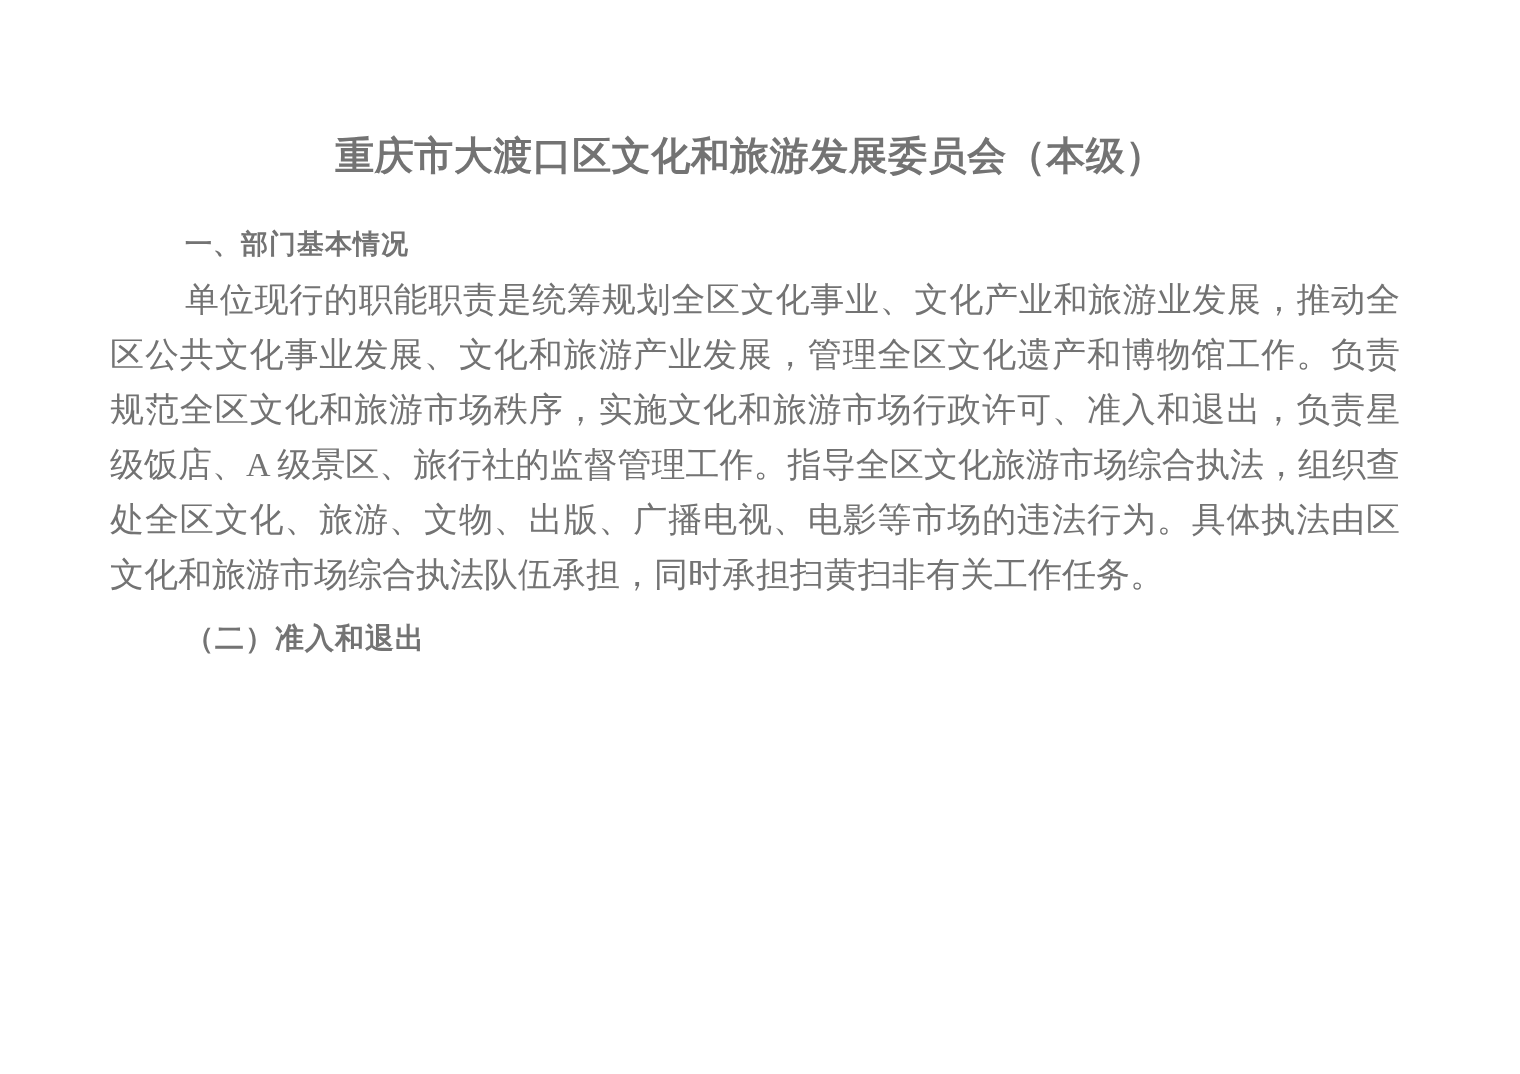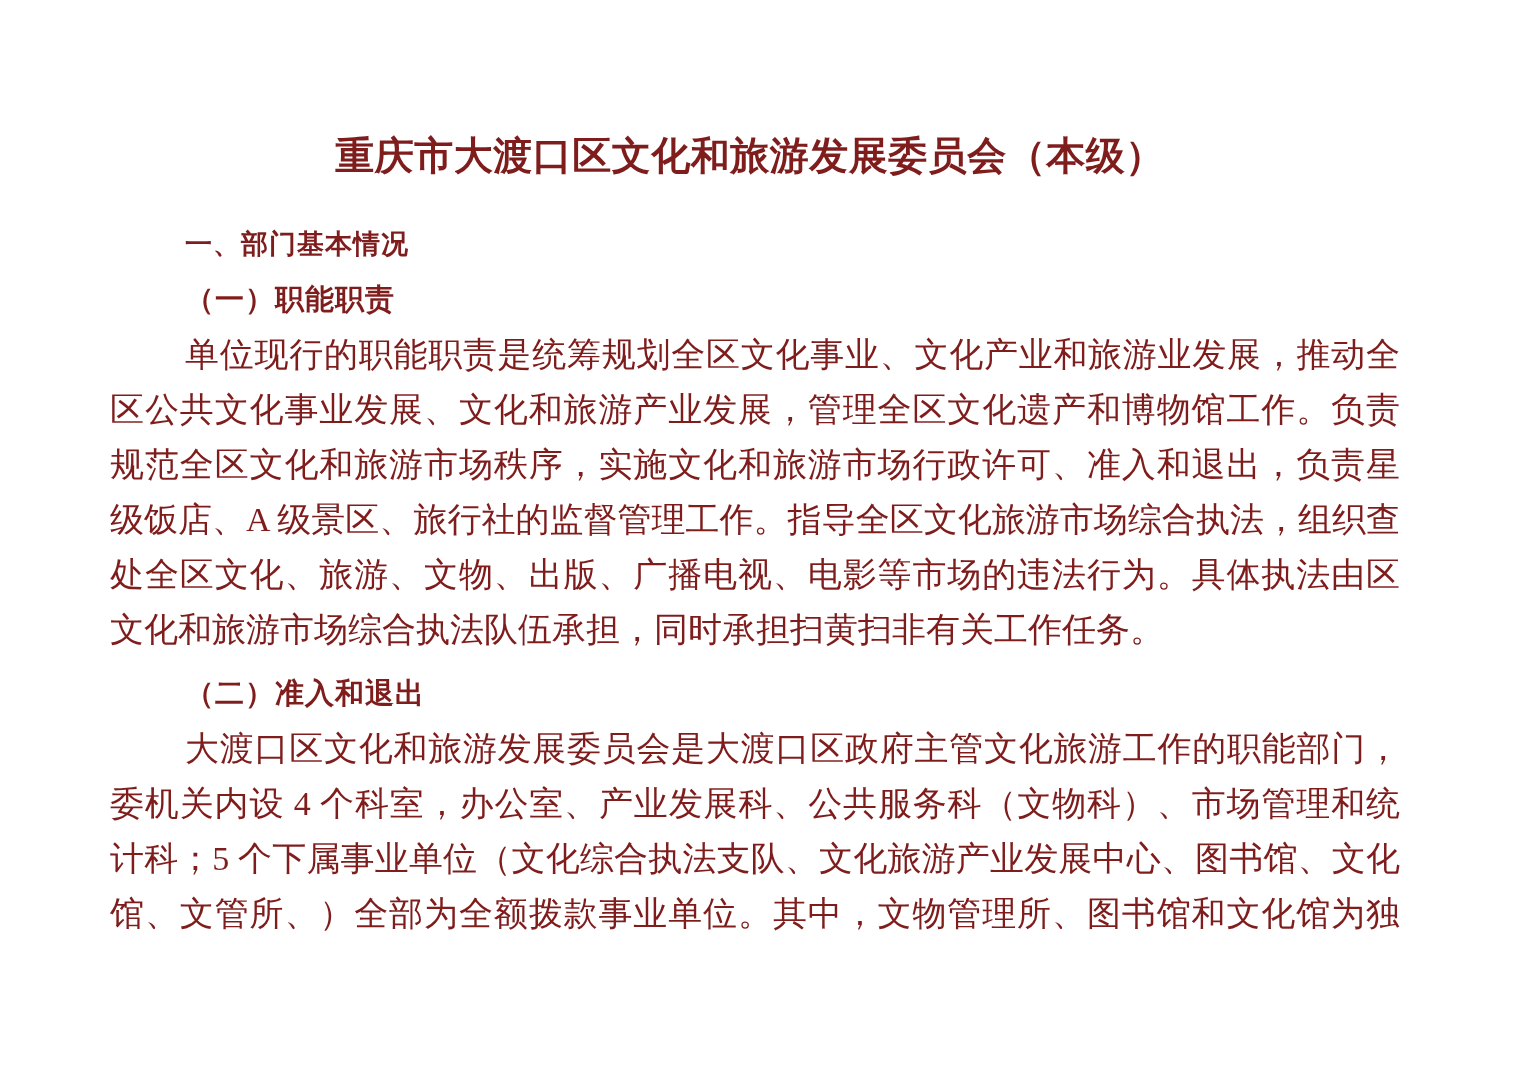--- a/index.html
+++ b/index.html
@@ -5,21 +5,21 @@
     html, body {
       margin: 0;
       padding: 0;
       background: #ffffff;
     }
     .page {
       position: relative;
       width: 1520px;
       height: 936px;
       background: #ffffff;
-      color: #7f1d1d;
+      color: #737373;
       overflow: hidden;
     }
     
     .doc-title {
       padding-top: 125px;
       margin-left: 110px;
       margin-right: 130px;
       text-align: center;
       font-family: "Liberation Serif", "DejaVu Serif", serif;
       font-weight: 700;
@@ -72,23 +72,21 @@
 <div class="page">
 
   <header class="doc-title">
     <div class="title-line">重庆市大渡口区文化和旅游发展委员会（本级）</div>
   </header>
 
   <main class="doc-body">
 
     <h2 class="section-heading">一、部门基本情况</h2>
 
-    <h3 class="sub-heading">（一）职能职责</h3>
 
     <p class="body-para">单位现行的职能职责是统筹规划全区文化事业、文化产业和旅游业发展，推动全区公共文化事业发展、文化和旅游产业发展，管理全区文化遗产和博物馆工作。负责规范全区文化和旅游市场秩序，实施文化和旅游市场行政许可、准入和退出，负责星级饭店、A 级景区、旅行社的监督管理工作。指导全区文化旅游市场综合执法，组织查处全区文化、旅游、文物、出版、广播电视、电影等市场的违法行为。具体执法由区文化和旅游市场综合执法队伍承担，同时承担扫黄扫非有关工作任务。</p>
 
     <h3 class="sub-heading second">（二）准入和退出</h3>
 
-    <p class="body-para">大渡口区文化和旅游发展委员会是大渡口区政府主管文化旅游工作的职能部门，委机关内设 4 个科室，办公室、产业发展科、公共服务科（文物科）、市场管理和统计科；5 个下属事业单位（文化综合执法支队、文化旅游产业发展中心、图书馆、文化馆、文管所、）全部为全额拨款事业单位。其中，文物管理所、图书馆和文化馆为独立预算单位。委机关现有编制内人员 23 名。</p>
 
   </main>
 
 </div>
 
 </body></html>

